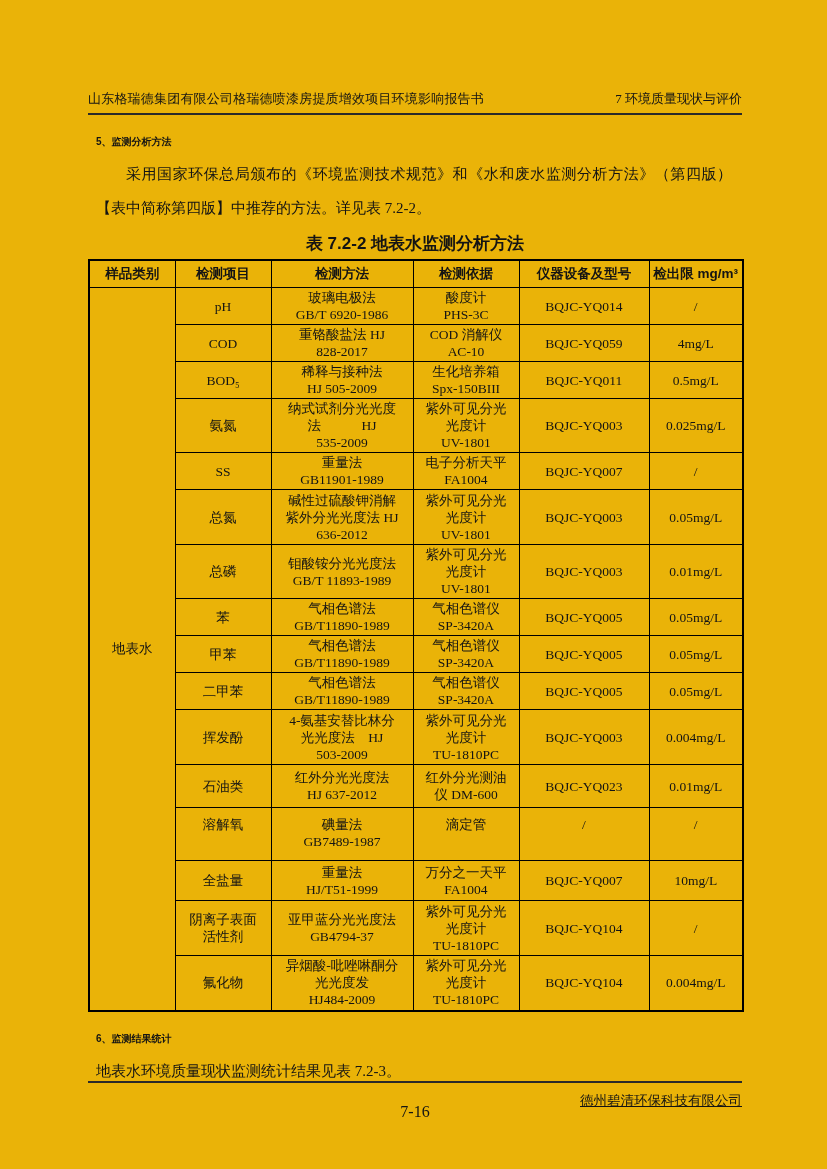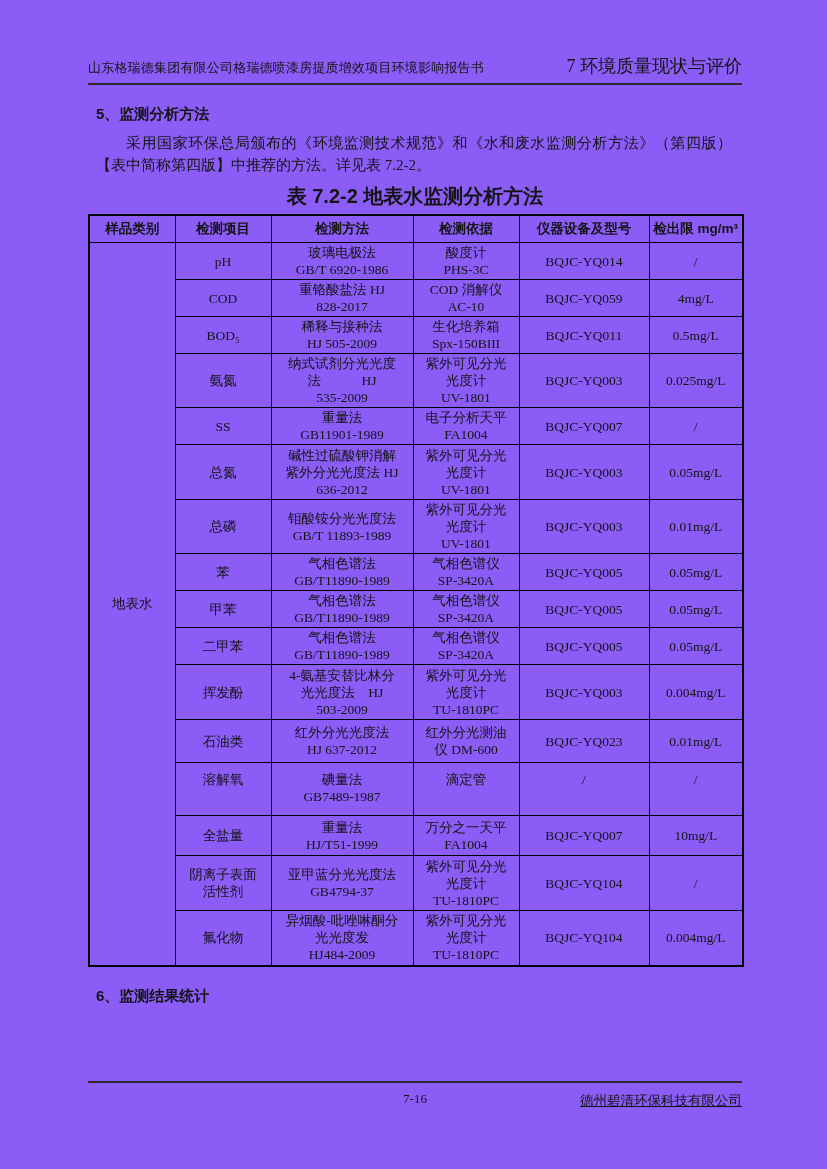--- a/index.html
+++ b/index.html
@@ -1,57 +1,57 @@
 <!DOCTYPE html>
 <html><head>
 <meta charset="utf-8">
 <style>
   html,body { margin:0; padding:0; background:#888; }
   .page {
     position: relative;
     width: 827px; height: 1169px;
     margin: 0 auto;
-    background: #8b5cf6;
+    background: #eab308;
     font-family: "Liberation Serif", "DejaVu Serif", serif;
     color: #141414;
     overflow: hidden;
   }
   .content { position: absolute; left: 88px; top: 0; width: 654px; }
 
   
   .pg-header { padding-top: 54px; }
   .pg-header-row { display: flex; justify-content: space-between; align-items: baseline; }
   .pg-header-left  { font-size: 13px; letter-spacing: 0.2px; }
-  .pg-header-right { font-size: 18px; }
+  .pg-header-right { font-size: 13px; margin-top: 36px; }
   .pg-header-rule  { border-bottom: 2px solid #2a2a2a; margin-top: 5px; }
 
   
   .sec-heading {
     font-family: "Liberation Sans", "DejaVu Sans", sans-serif;
     font-weight: bold;
-    font-size: 15px;
+    font-size: 10px;
     margin: 0 0 0 8px;
   }
   .sec5-heading { margin-top: 20px; }
   .sec6-heading { margin-top: 20px; }
 
   .body-para {
     font-size: 15px;
-    line-height: 22px;
+    line-height: 34px;
     text-align: justify;
     margin: 8px 0 0 8px;
     width: 636px;
   }
   .indent { text-indent: 2em; }
 
   
   .table-title {
     font-family: "Liberation Sans", "DejaVu Sans", sans-serif;
     font-weight: bold;
-    font-size: 20px;
+    font-size: 17px;
     text-align: center;
     margin: 7px 0 4px 0;
   }
   table.monitor {
     border-collapse: collapse;
     table-layout: fixed;
     width: 654px;
     border: 2px solid #000;
   }
   table.monitor th, table.monitor td {
@@ -72,22 +72,22 @@
     font-size: 13.5px;
     line-height: 17px;
   }
   tr.row-top-align td { vertical-align: top; padding-top: 8px; }
 
   
   .pg-footer { position: absolute; left: 88px; top: 1081px; width: 654px; }
   .pg-footer-rule { border-bottom: 2px solid #2a2a2a; }
   .pg-footer-row { position: relative; height: 34px; }
   .pg-footer-page {
-    position: absolute; left: 0; right: 0; top: 8px;
-    text-align: center; font-size: 13px;
+    position: absolute; left: 0; right: 0; top: 20px;
+    text-align: center; font-size: 16px;
   }
   .pg-footer-company {
     position: absolute; right: 0; top: 9px;
     font-size: 13.5px;
     text-decoration: underline;
   }
 </style>
 </head>
 <body>
 
@@ -279,20 +279,21 @@
           <td>紫外可见分光
 光度计
 TU-1810PC</td>
           <td>BQJC-YQ104</td>
           <td>0.004mg/L</td>
         </tr>
       </tbody>
     </table>
 
     <h2 class="sec-heading sec6-heading">6、监测结果统计</h2>
+    <p class="body-para">地表水环境质量现状监测统计结果见表 7.2-3。</p>
   </div>
 
   <div class="pg-footer">
     <div class="pg-footer-rule"></div>
     <div class="pg-footer-row">
       <div class="pg-footer-page">7-16</div>
       <div class="pg-footer-company">德州碧清环保科技有限公司</div>
     </div>
   </div>
 </div>

